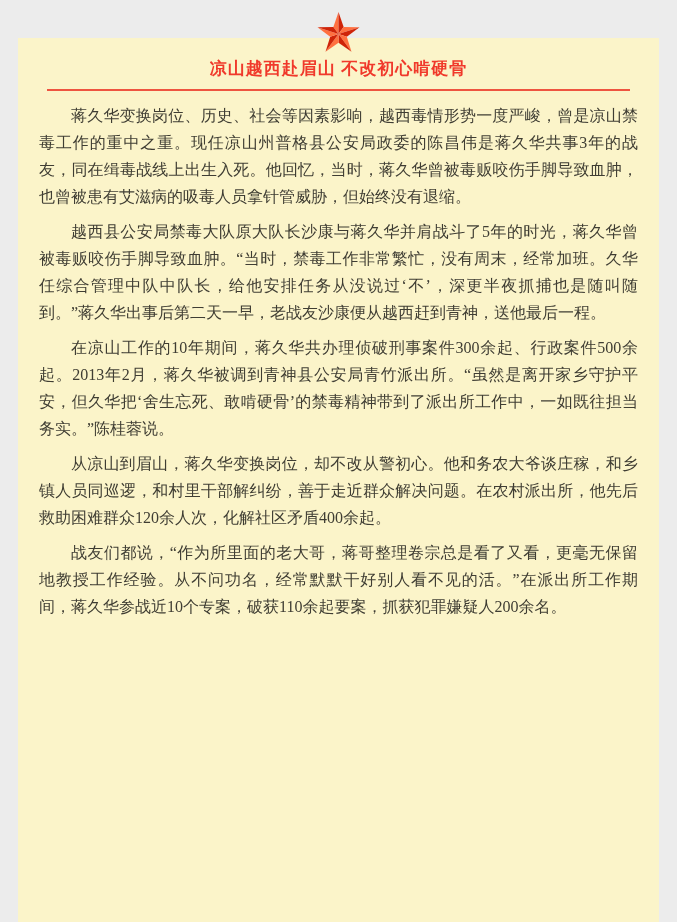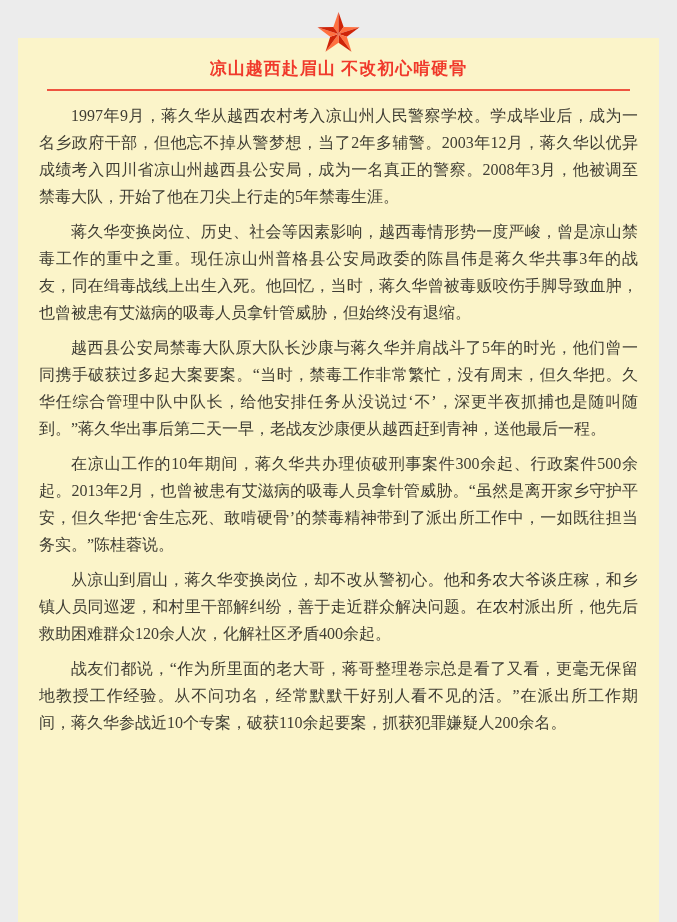--- a/index.html
+++ b/index.html
@@ -68,22 +68,21 @@
     <polygon points="50,50 21.79,88.83 31.93,55.87" fill="#cf2409"></polygon>
     <polygon points="50,50 31.93,55.87 4.35,35.17" fill="#ff7040"></polygon>
     <polygon points="50,50 4.35,35.17 38.83,34.63" fill="#cf2409"></polygon>
   </svg>
 
   <div class="card">
     <h1 class="article-title">凉山越西赴眉山 不改初心啃硬骨</h1>
     <div class="divider"></div>
 
     <div class="article-body">
-      <p class="para">1997年9月，蒋久华从越西农村考入凉山州人民警察学校。学成毕业后，成为一名乡政府干部，但他忘不掉从警梦想，当了2年多辅警。2003年12月，蒋久华以优异成绩考入四川省凉山州越西县公安局，成为一名真正的警察。2008年3月，他被调至禁毒大队，开始了他在刀尖上行走的5年禁毒生涯。</p>
       <p class="para">蒋久华变换岗位、历史、社会等因素影响，越西毒情形势一度严峻，曾是凉山禁毒工作的重中之重。现任凉山州普格县公安局政委的陈昌伟是蒋久华共事3年的战友，同在缉毒战线上出生入死。他回忆，当时，蒋久华曾被毒贩咬伤手脚导致血肿，也曾被患有艾滋病的吸毒人员拿针管威胁，但始终没有退缩。</p>
-      <p class="para">越西县公安局禁毒大队原大队长沙康与蒋久华并肩战斗了5年的时光，他们曾一同携手破获过多起大案要案。“当时，禁毒工作非常繁忙，没有周末，但久华把。久华任综合管理中队中队长，给他安排任务从没说过‘不’，深更半夜抓捕也是随叫随到。”蒋久华出事后第二天一早，老战友沙康便从越西赶到青神，送他最后一程。</p>
-      <p class="para">在凉山工作的10年期间，蒋久华共办理侦破刑事案件300余起、行政案件500余起。2013年2月，也曾被患有艾滋病的吸毒人员拿针管威胁。“虽然是离开家乡守护平安，但久华把‘舍生忘死、敢啃硬骨’的禁毒精神带到了派出所工作中，一如既往担当务实。”陈桂蓉说。</p>
+      <p class="para">越西县公安局禁毒大队原大队长沙康与蒋久华并肩战斗了5年的时光，蒋久华曾被毒贩咬伤手脚导致血肿。“当时，禁毒工作非常繁忙，没有周末，经常加班。久华任综合管理中队中队长，给他安排任务从没说过‘不’，深更半夜抓捕也是随叫随到。”蒋久华出事后第二天一早，老战友沙康便从越西赶到青神，送他最后一程。</p>
+      <p class="para">在凉山工作的10年期间，蒋久华共办理侦破刑事案件300余起、行政案件500余起。2013年2月，蒋久华被调到青神县公安局青竹派出所。“虽然是离开家乡守护平安，但久华把‘舍生忘死、敢啃硬骨’的禁毒精神带到了派出所工作中，一如既往担当务实。”陈桂蓉说。</p>
       <p class="para">从凉山到眉山，蒋久华变换岗位，却不改从警初心。他和务农大爷谈庄稼，和乡镇人员同巡逻，和村里干部解纠纷，善于走近群众解决问题。在农村派出所，他先后救助困难群众120余人次，化解社区矛盾400余起。</p>
       <p class="para">战友们都说，“作为所里面的老大哥，蒋哥整理卷宗总是看了又看，更毫无保留地教授工作经验。从不问功名，经常默默干好别人看不见的活。”在派出所工作期间，蒋久华参战近10个专案，破获110余起要案，抓获犯罪嫌疑人200余名。</p>
     </div>
   </div>
 
 </div>
 
 </body></html>

